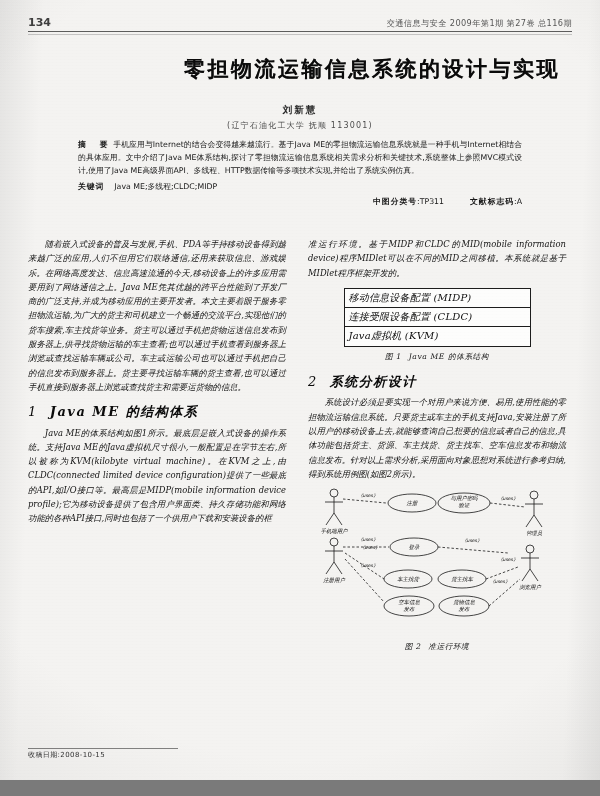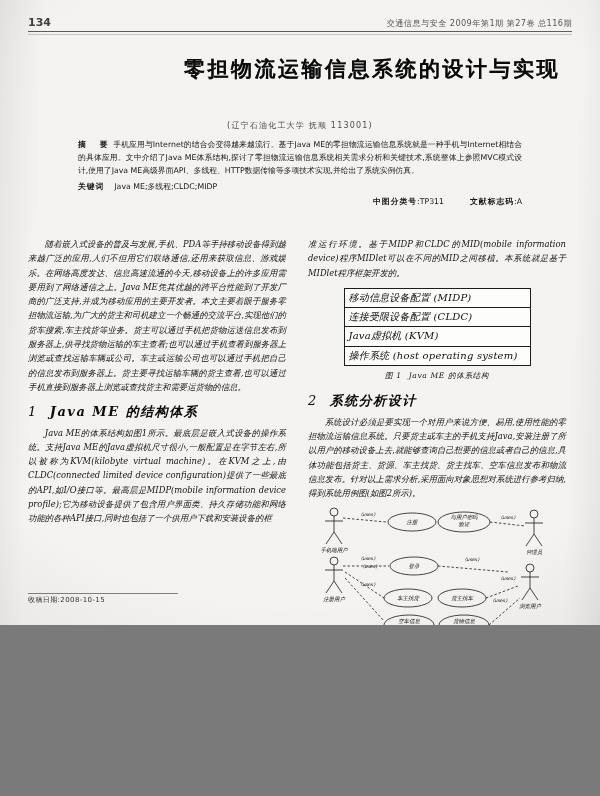--- a/index.html
+++ b/index.html
@@ -1,21 +1,21 @@
 <!DOCTYPE html>
 <html><head>
 <meta charset="utf-8">
 <title>Paper Scan</title>
 <style>
   html,body{margin:0;padding:0;background:#7a7a7a;}
   body{font-family:"DejaVu Sans","Liberation Sans",sans-serif;}
 
   .page{
     position:relative;
-    width:600px;height:625px;
+    width:600px;height:780px;
     background:#fdba74;
     overflow:hidden;
     filter: contrast(1.02);
   }
   
   .paper-tint{
     position:absolute;inset:0;
     background:
       radial-gradient(ellipse 120% 95% at 50% 45%, rgba(255,255,255,0) 55%, rgba(120,120,120,0.22) 100%),
       linear-gradient(92deg, rgba(190,190,190,0.30) 0%, rgba(255,255,255,0) 7%),
@@ -158,20 +158,21 @@
 
   <div class="content">
 
     <div class="runhead">
       <span class="folio">134</span>
       <span class="journal">交通信息与安全    2009年第1期   第27卷   总116期</span>
     </div>
     <div class="rule-top"></div>
 
     <div class="title">零担物流运输信息系统的设计与实现</div>
+    <div class="author">刘新慧</div>
     <div class="affil">(辽宁石油化工大学  抚顺 113001)</div>
 
     <div class="absblock">
       <p class="abs-p">
         <span class="lbl">摘　要</span>
         <span>手机应用与Internet的结合会变得越来越流行。基于Java ME的零担物流运输信息系统就是一种手机与Internet相结合的具体应用。文中介绍了Java ME体系结构,探讨了零担物流运输信息系统相关需求分析和关键技术,系统整体上参照MVC模式设计,使用了Java ME高级界面API、多线程、HTTP数据传输等多项技术实现,并给出了系统实例仿真。</span>
       </p>
       <div class="kw">
         <span class="lbl">关键词</span>
         &nbsp;&nbsp;
@@ -197,21 +198,20 @@
       <p>Java ME的体系结构如图1所示。最底层是嵌入式设备的操作系统。支持Java ME的Java虚拟机尺寸很小,一般配置是在字节左右,所以被称为KVM(kilobyte virtual machine)。在KVM之上,由CLDC(connected limited device configuration)提供了一些最底的API,如I/O接口等。最高层是MIDP(mobile information device profile);它为移动设备提供了包含用户界面类、持久存储功能和网络功能的各种API接口,同时也包括了一个供用户下载和安装设备的框</p>
     </div>
 
     <div class="col right">
       <p class="noind">准运行环境。基于MIDP和CLDC的MID(mobile information device)程序MIDlet可以在不同的MID之间移植。本系统就是基于MIDlet程序框架开发的。</p>
 
       <div class="fig1">
         <div class="row">移动信息设备配置 (MIDP)</div>
         <div class="row">连接受限设备配置 (CLDC)</div>
         <div class="row">Java虚拟机 (KVM)</div>
-        <div class="row">操作系统 (host operating system)</div>
       </div>
       <div class="figcap">
         <span class="n">图 1</span><span>Java ME 的体系结构</span>
       </div>
 
       <h2 class="sec">
         <span class="num">2</span><span>系统分析设计</span>
       </h2>
 
 

